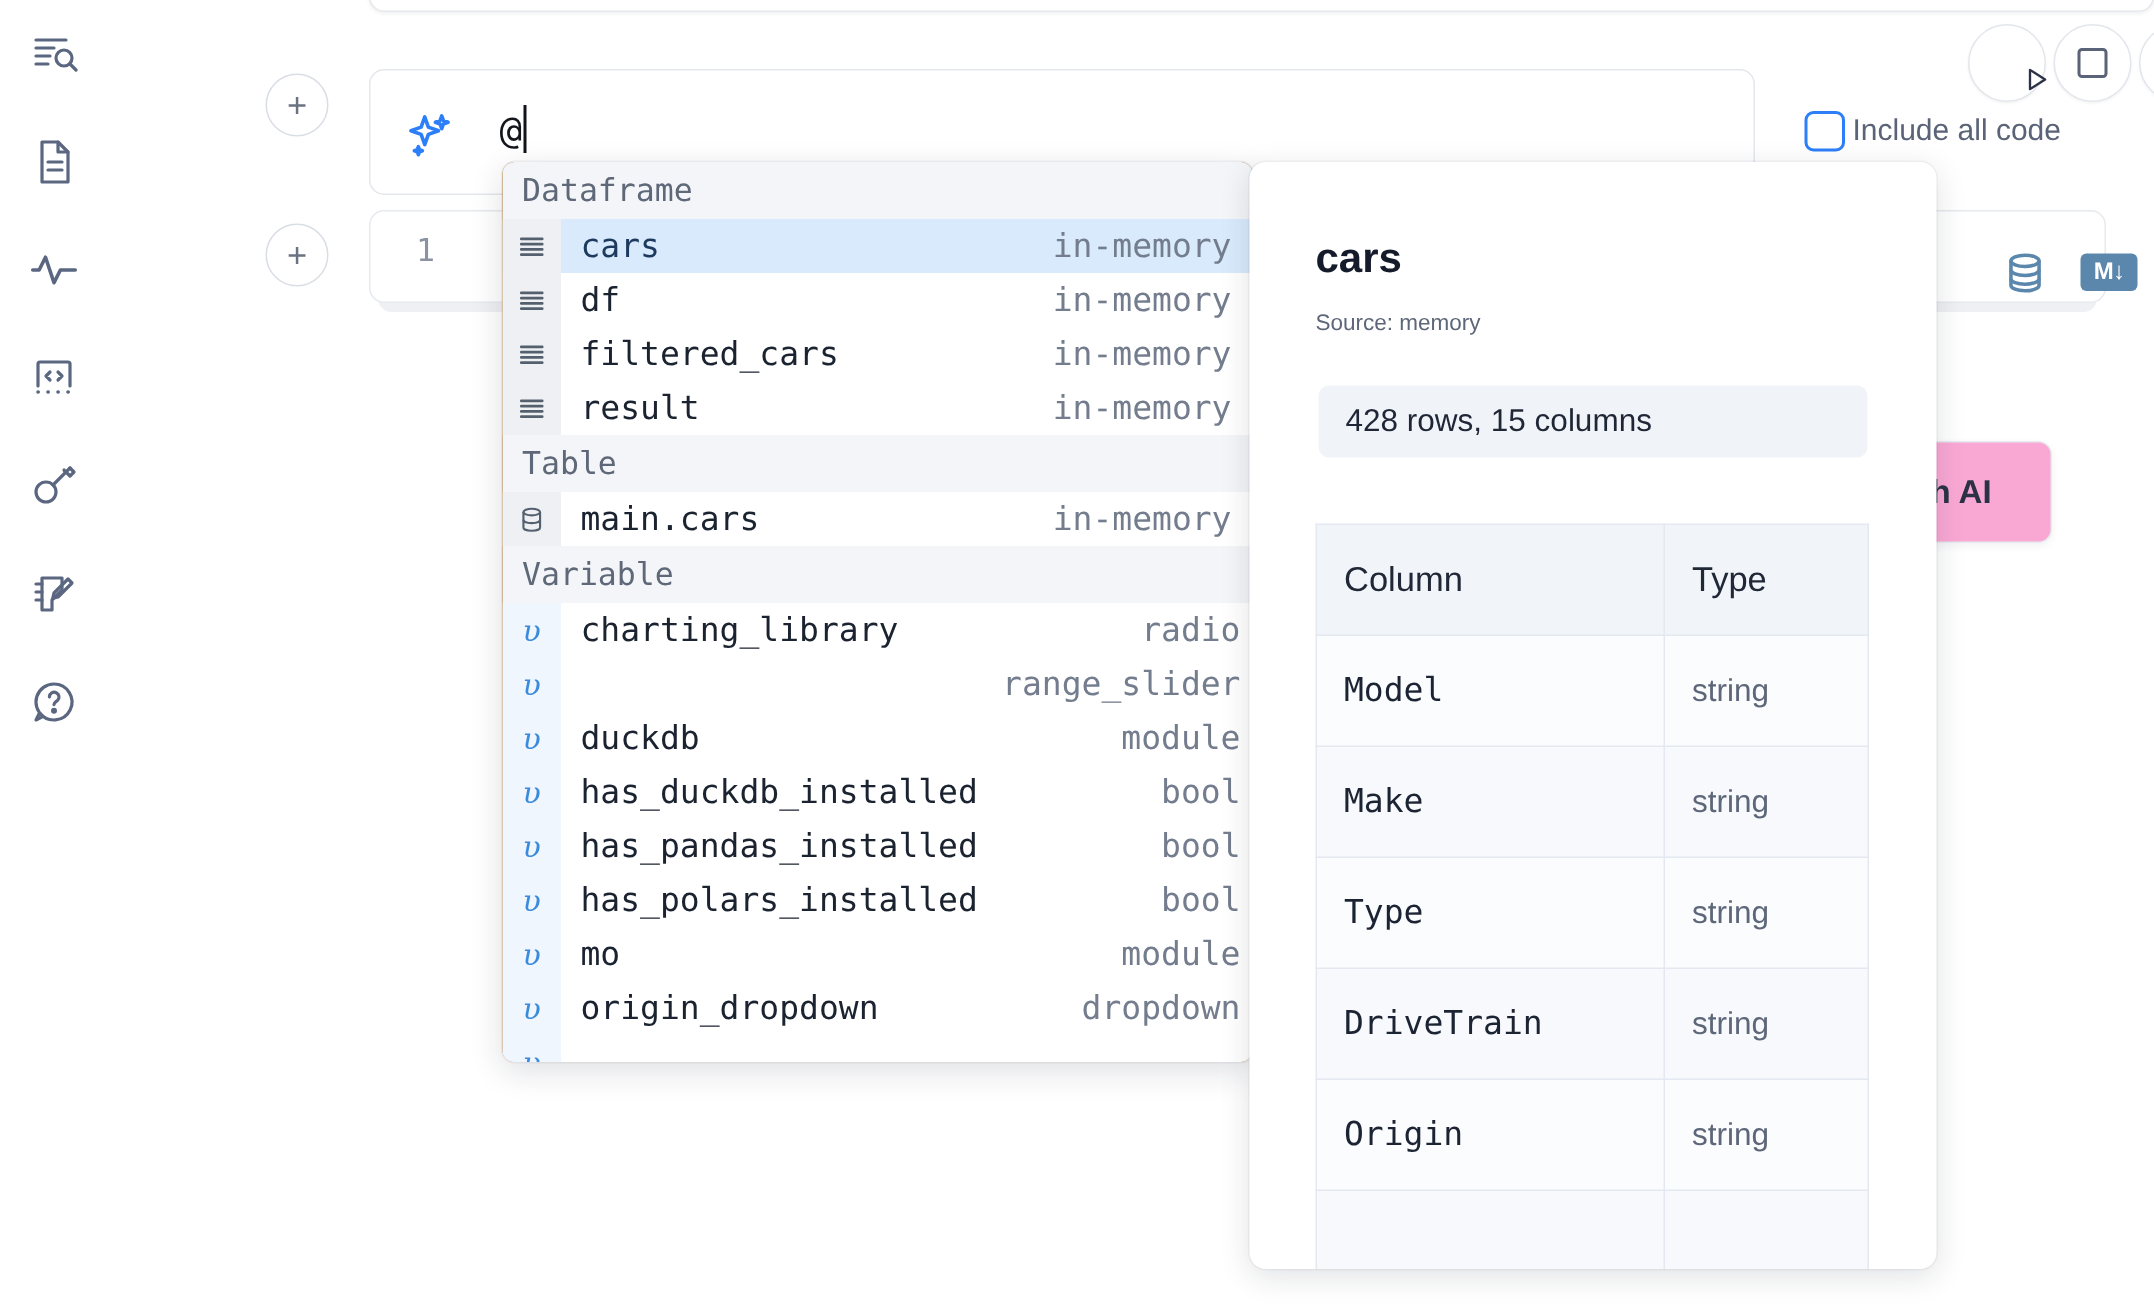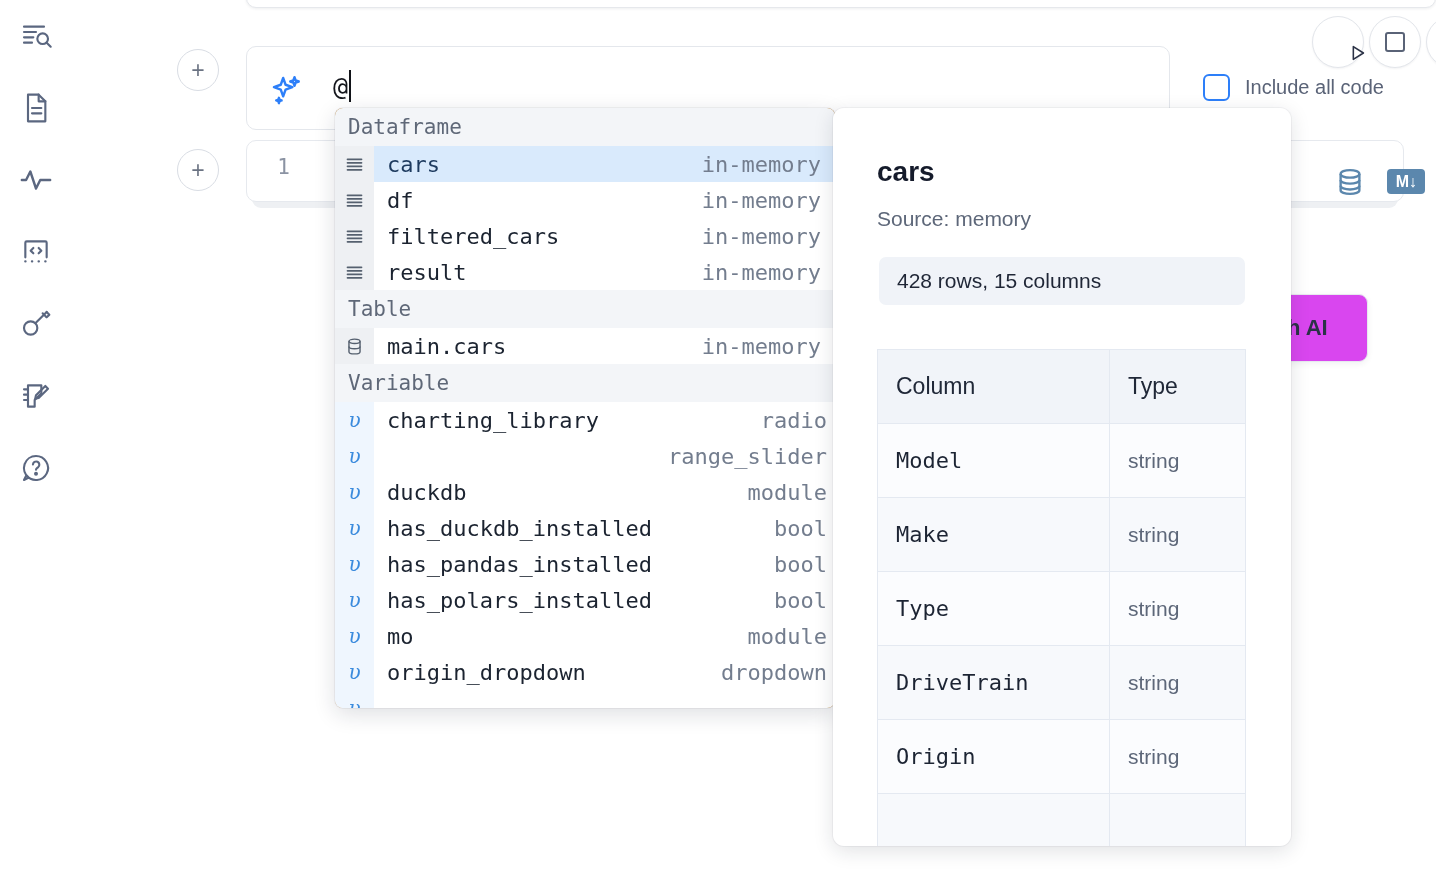--- a/index.html
+++ b/index.html
@@ -62,21 +62,21 @@
   #run-btn { left: 1312px; top: 16px; }
   #stop-btn { left: 1369px; top: 16px; }
   #extra-btn { left: 1426px; top: 16px; }
   .tri-outline {
     width: 0; height: 0;
     border-left: 16px solid transparent; border-top: 10px solid transparent; border-bottom: 10px solid transparent;
   }
   .sq { width: 20px; height: 20px; border: 2px solid #5a6377; border-radius: 3px; }
 
   
-  .include-row { position: absolute; left: 1203px; top: 74px; display: flex; align-items: center; gap: 15px; }
+  .include-row { position: absolute; left: 1203px; top: 74px; display: flex; align-items: center; gap: 5px; }
   .cb { width: 27px; height: 27px; border: 2px solid #2d7ff9; border-radius: 6px; background: #fff; }
   .include-label { font-size: 20px; color: #5a6377; white-space: nowrap; }
 
   
   .cell-card {
     position: absolute; left: 246px; top: 140px; width: 1158px; height: 62px;
     background: #ffffff; border: 1px solid #e6e9ee; border-radius: 10px;
   }
   .cell-shadow {
     position: absolute; left: 252px; top: 198px; width: 1146px; height: 10px;
@@ -92,21 +92,21 @@
   .md-badge {
     position: absolute; left: 1387px; top: 169px;
     width: 38px; height: 25px; background: #5b87ad; border-radius: 4px;
     display: flex; align-items: center; justify-content: center;
     color: #fff; font-size: 16px; font-weight: bold; letter-spacing: -.5px;
   }
 
   
   .ai-card {
     position: absolute; left: 1282px; top: 294px; width: 86px; height: 68px;
-    background: #d946ef; border: 1px solid #e7eaef; border-radius: 9px;
+    background: #f9a8d4; border: 1px solid #e7eaef; border-radius: 9px;
     box-shadow: 0 2px 6px rgba(20,28,48,.06);
     display: flex; align-items: center; padding-left: 4px;
   }
   .ai-card-label { font-size: 22px; color: #2b3246; font-weight: 600; }
 
   
   .ac-panel {
     position: absolute; left: 335px; top: 108px; width: 500px; height: 600px;
     background: #a16207; border-radius: 8px;
     box-shadow: 0 6px 22px rgba(20,28,48,.14), 0 0 0 1px rgba(20,28,48,.05);
@@ -147,21 +147,21 @@
     background: #ffffff; border-radius: 11px;
     box-shadow: 0 5px 20px rgba(20,28,48,.13), 0 0 0 1px rgba(20,28,48,.045);
     overflow: hidden;
   }
   .info-title {
     position: absolute; left: 44px; top: 48px;
     font-size: 28px; font-weight: bold; color: #151b2b;
   }
   .info-source {
     position: absolute; left: 44px; top: 99px;
-    font-size: 21px; color: #5d6779;
+    font-size: 15px; color: #5d6779;
   }
   .info-shape {
     position: absolute; left: 46px; top: 149px; width: 366px; height: 48px;
     background: #f0f3f8; border-radius: 7px;
     display: flex; align-items: center; padding-left: 18px;
     font-size: 21px; color: #1f2636;
   }
   .info-table {
     position: absolute; left: 44px; top: 241px; width: 368px;
     border-collapse: collapse; table-layout: fixed;

